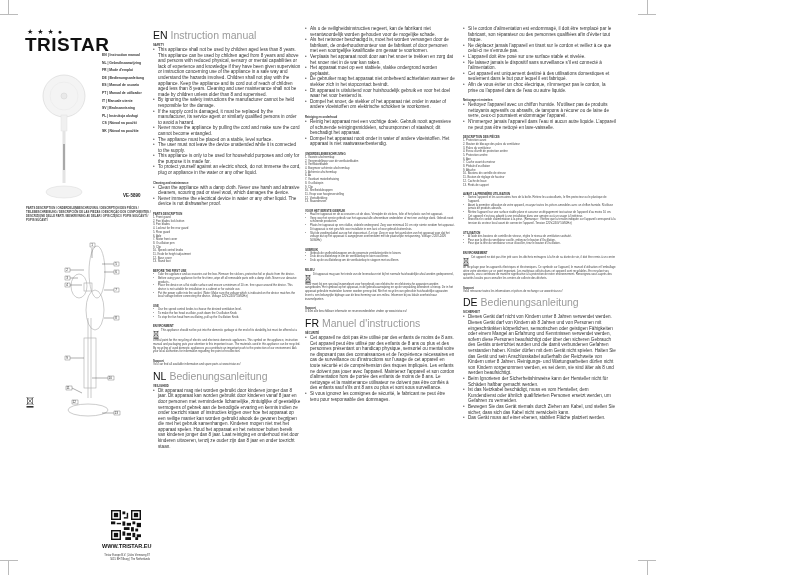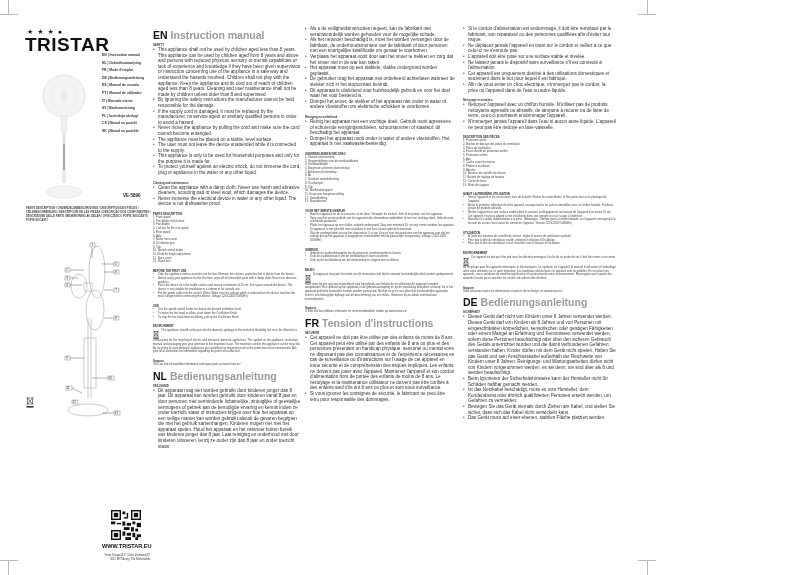--- a/index.html
+++ b/index.html
@@ -30,21 +30,21 @@
   .weee-small { position: absolute; left: 6px; top: 296px; }
   .qr { position: absolute; left: 91px; top: 492px; width: 30px; height: 30px; }
   .url { position: absolute; left: 82px; top: 525px; font-size: 5.5px; font-weight: 700; color: #111; white-space: nowrap; }
   .addr { position: absolute; left: 75px; top: 536px; width: 55px; font-size: 2.6px; line-height: 4px; color: #333; text-align: right; }
 
   
   .col { position: absolute; top: 26px; font-size: 4.6px; line-height: 5.6px; color: #333; }
   .col1 { left: 153px; width: 148px; }
   .col2 { left: 305px; width: 150px; }
   .col3 { left: 460px; width: 152px; }
-  .h1 { font-size: 10.5px; line-height: 12px; font-weight: 700; color: #9a9a9a; margin: 3px 0 1px 0; white-space: nowrap; }
+  .h1 { font-size: 10.5px; line-height: 12px; font-weight: 400; color: #9a9a9a; margin: 3px 0 1px 0; white-space: nowrap; }
   .h1 .code { color: #111; margin-right: 3px; }
   .h2 { font-size: 2.8px; line-height: 4px; font-weight: 700; color: #333; text-transform: uppercase; margin-top: 2px; }
   .h3 { font-size: 2.8px; line-height: 4px; font-weight: 700; color: #333; margin-top: 5px; }
   ul.b { list-style: none; }
   ul.b li { position: relative; padding-left: 5px; }
   ul.b li::before { content: "\2022"; position: absolute; left: 0; top: 0; color: #555; }
   .small { font-size: 2.8px; line-height: 3.7px; color: #444; }
   .weee { display: inline-block; vertical-align: top; margin: 1px 2px 0 0; }
   .para { margin-top: 1px; }
 </style>
@@ -310,21 +310,21 @@
       <svg class="weee" width="6" height="9" viewBox="0 0 8 12">
           <rect x="1.5" y="2" width="5" height="6" fill="none" stroke="#333" stroke-width="0.7"></rect>
           <line x1="0.5" y1="1" x2="7.5" y2="9" stroke="#333" stroke-width="0.7"></line>
           <line x1="7.5" y1="1" x2="0.5" y2="9" stroke="#333" stroke-width="0.7"></line>
           <rect x="0.5" y="10" width="7" height="1.6" fill="#333"></rect>
         </svg><span>Dit apparaat mag aan het einde van de levensduur niet bij het normale huishoudelijke afval worden gedeponeerd, maar moet bij een speciaal inzamelpunt voor hergebruik van elektrische en elektronische apparaten worden aangeboden. Het symbool op het apparaat, in de gebruiksaanwijzing en op de verpakking attendeert u hierop. De in het apparaat gebruikte materialen kunnen worden gerecycled. Met het recyclen van gebruikte huishoudelijke apparaten levert u een belangrijke bijdrage aan de bescherming van ons milieu. Informeer bij uw lokale overheid naar inzamelpunten.</span>
     </div>
     <div class="h3">Support</div>
     <div class="small">U kunt alle beschikbare informatie en reserveonderdelen vinden op www.tristar.eu!</div>
 
-    <div class="h1"><span class="code">FR</span><span>Tension d'instructions</span></div>
+    <div class="h1"><span class="code">FR</span><span>Manuel d'instructions</span></div>
     <div class="h2">SÉCURITÉ</div>
     <ul class="b">
       <li>Cet appareil ne doit pas être utilisé par des enfants de moins de 8 ans. Cet appareil peut être utilisé par des enfants de 8 ans ou plus et des personnes présentant un handicap physique, sensoriel ou mental voire ne disposant pas des connaissances et de l'expérience nécessaires en cas de surveillance ou d'instructions sur l'usage de cet appareil en toute sécurité et de compréhension des risques impliqués. Les enfants ne doivent pas jouer avec l'appareil. Maintenez l'appareil et son cordon d'alimentation hors de portée des enfants de moins de 8 ans. Le nettoyage et la maintenance utilisateur ne doivent pas être confiés à des enfants sauf s'ils ont 8 ans ou plus et sont sous surveillance.</li>
         <li>Si vous ignorez les consignes de sécurité, le fabricant ne peut être tenu pour responsable des dommages.</li>
     </ul>
   </div>
 
   <div class="col col3" style="left:455px;width:153px;margin-left:8px;">
     <ul class="b">
       <li>Si le cordon d'alimentation est endommagé, il doit être remplacé par le fabricant, son réparateur ou des personnes qualifiées afin d'éviter tout risque.</li>

